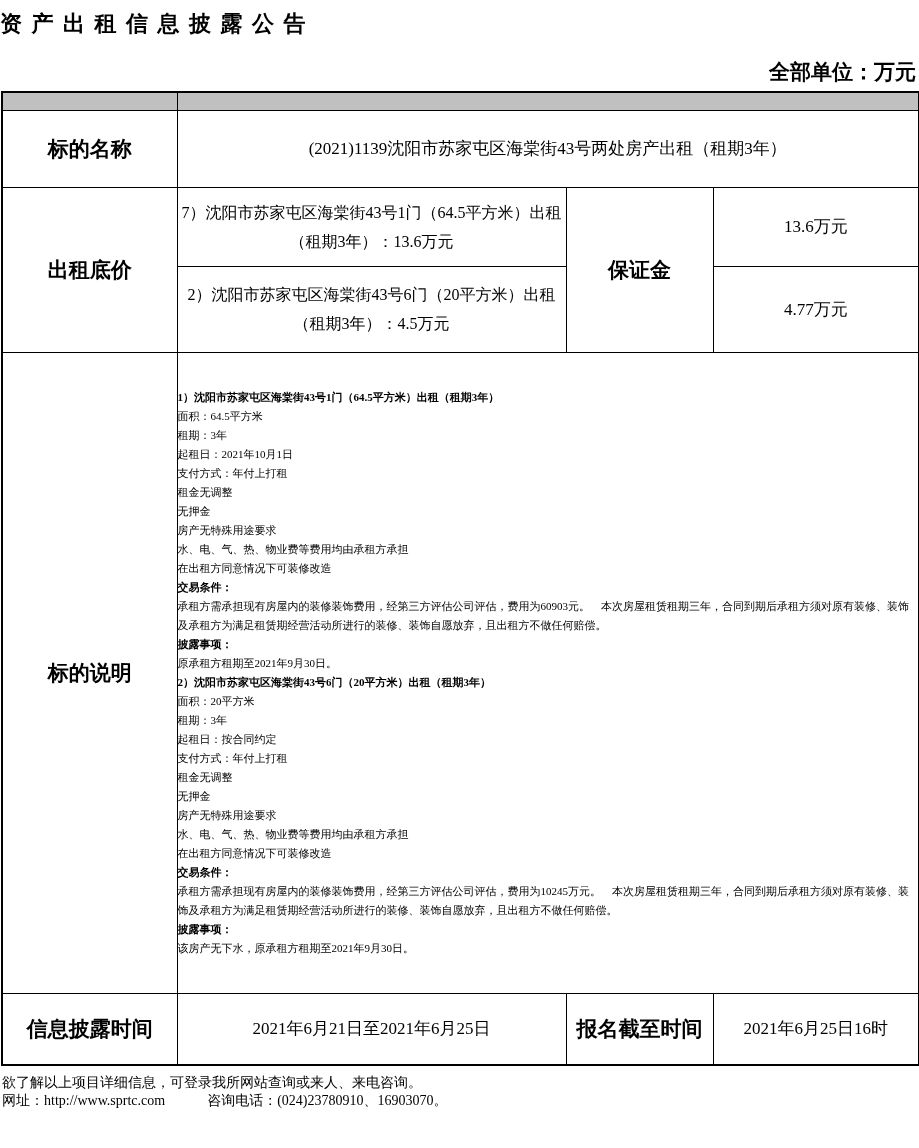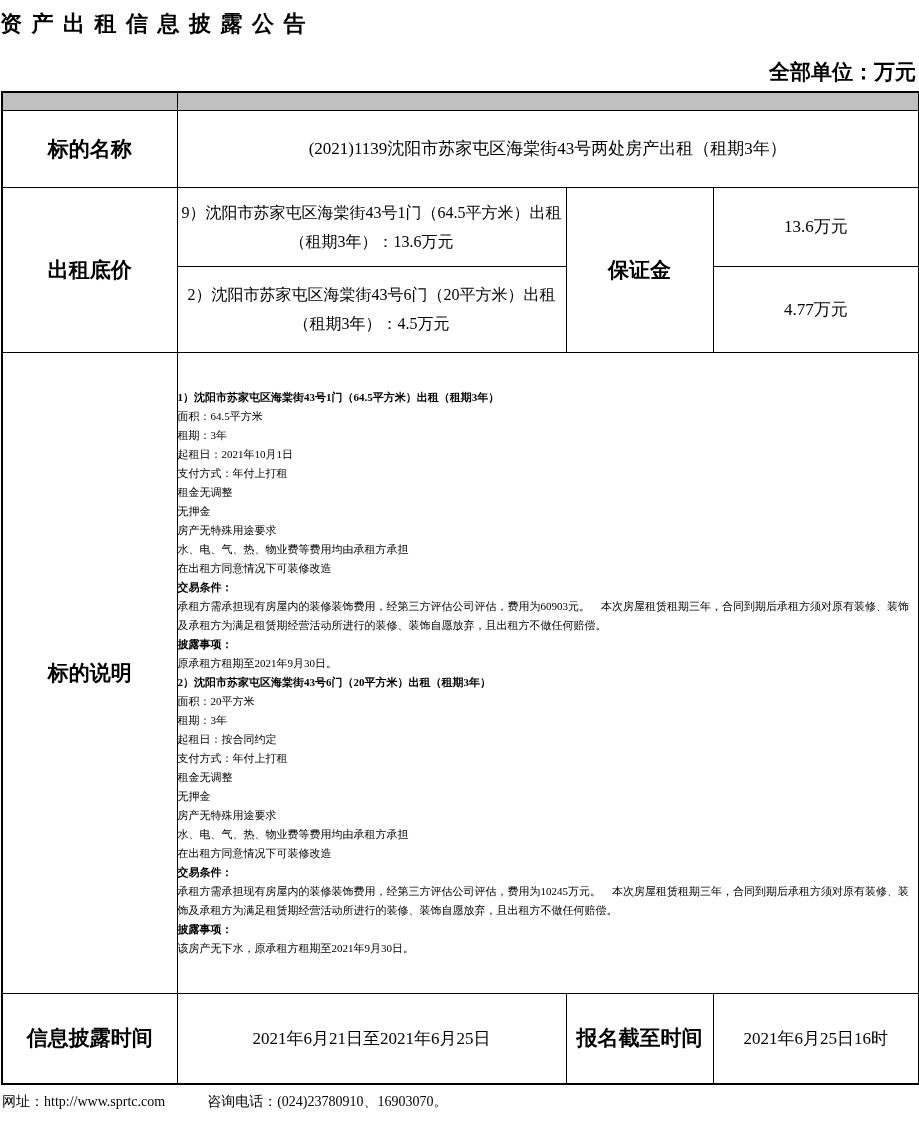--- a/index.html
+++ b/index.html
@@ -33,21 +33,21 @@
     border:1px solid #000;
     padding:0;
     overflow:hidden;
     vertical-align:middle;
   }
   tr.r-header   { height:18px; }
   tr.r-name     { height:77px; }
   tr.r-price1   { height:79px; }
   tr.r-price2   { height:86px; }
   tr.r-desc     { height:641px; }
-  tr.r-time     { height:91px; }
+  tr.r-time     { height:72px; }
   td.gray { background:#c0c0c0; }
   td.lbl {
     font-weight:bold;
     text-align:center;
     font-size:21px;
   }
   td.ctr {
     text-align:center;
     font-size:17px;
   }
@@ -93,21 +93,21 @@
     <td class="gray" colspan="3"></td>
   </tr>
 
   <tr class="r-name">
     <td class="lbl">标的名称</td>
     <td class="ctr" colspan="3">(2021)1139沈阳市苏家屯区海棠街43号两处房产出租（租期3年）</td>
   </tr>
 
   <tr class="r-price1">
     <td class="lbl" rowspan="2">出租底价</td>
-    <td class="price-cell">9）沈阳市苏家屯区海棠街43号1门（64.5平方米）出租（租期3年）：13.6万元</td>
+    <td class="price-cell">7）沈阳市苏家屯区海棠街43号1门（64.5平方米）出租（租期3年）：13.6万元</td>
     <td class="lbl" rowspan="2">保证金</td>
     <td class="ctr">13.6万元</td>
   </tr>
 
   <tr class="r-price2">
     <td class="price-cell">2）沈阳市苏家屯区海棠街43号6门（20平方米）出租（租期3年）：4.5万元</td>
     <td class="ctr">4.77万元</td>
   </tr>
 
   <tr class="r-desc">
@@ -147,14 +147,15 @@
   <tr class="r-time">
     <td class="lbl">信息披露时间</td>
     <td class="ctr">2021年6月21日至2021年6月25日</td>
     <td class="lbl">报名截至时间</td>
     <td class="ctr">2021年6月25日16时</td>
   </tr>
 </tbody>
   </table>
 
 <div class="footer">
+  <div class="footer-line">欲了解以上项目详细信息，可登录我所网站查询或来人、来电咨询。</div>
   <div class="footer-line">网址：http://www.sprtc.com　　　咨询电话：(024)23780910、16903070。</div>
 </div>
 
 </body></html>

